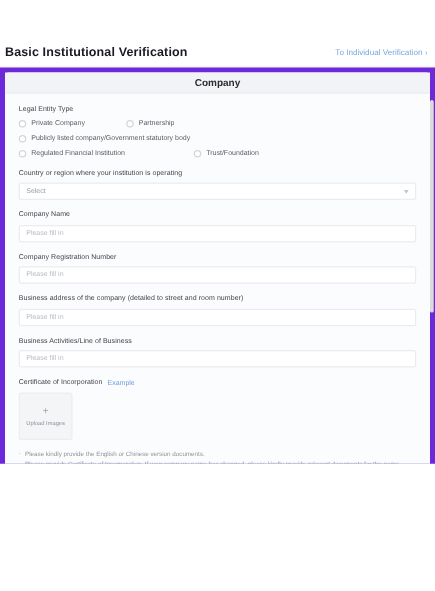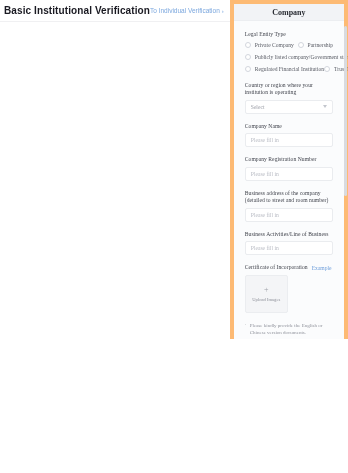--- a/index.html
+++ b/index.html
@@ -7,21 +7,22 @@
     width: 348px; height: 473px;
     background: #ffffff;
     font-family: "Liberation Sans", sans-serif;
     overflow: hidden;
   }
   #app {
     width: 348px; height: 339px;
     position: relative;
     background: #ffffff;
     display: flex;
-    flex-direction: row;
+    flex-direction: column;
+    margin-top: 32px;
   }
 
   
   .topbar {
     height: 22px;
     flex: 0 0 22px;
     background: #ffffff;
     display: flex;
     align-items: center;
     justify-content: space-between;
@@ -41,25 +42,24 @@
     white-space: nowrap;
     display: flex;
     align-items: center;
     gap: 2px;
   }
   .topbar-link .chev { font-size: 6px; color: #7ba7de; }
 
   
   .scroll {
     flex: 1 1 auto;
-    background: #fdba74;
+    background: #6d28d9;
     overflow: hidden;
     position: relative;
     padding: 4px 4px 4px 4px;
-    font-family: Liberation Serif, serif;
   }
   .card {
     background: #fbfcfd;
     border-radius: 3px;
     min-height: 100%;
     padding: 0 0 6px 0;
   }
 
   
   .section-head {

